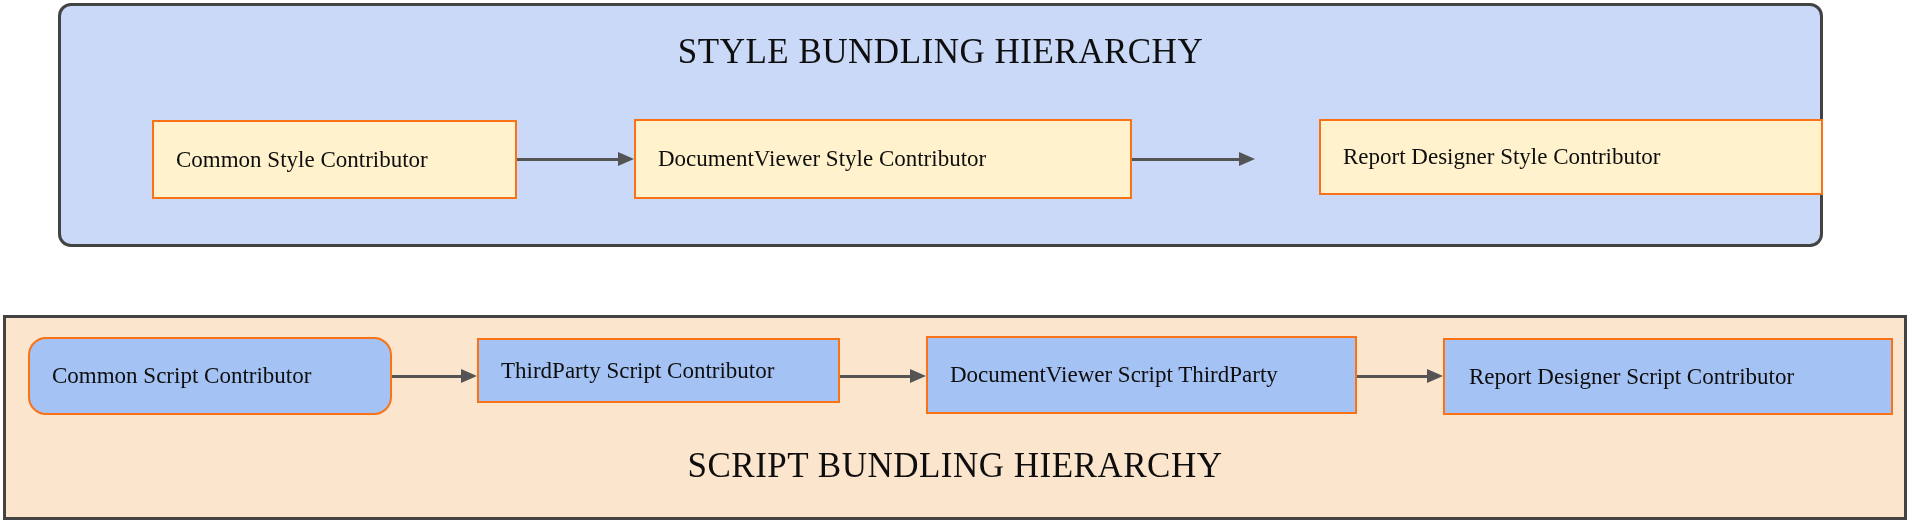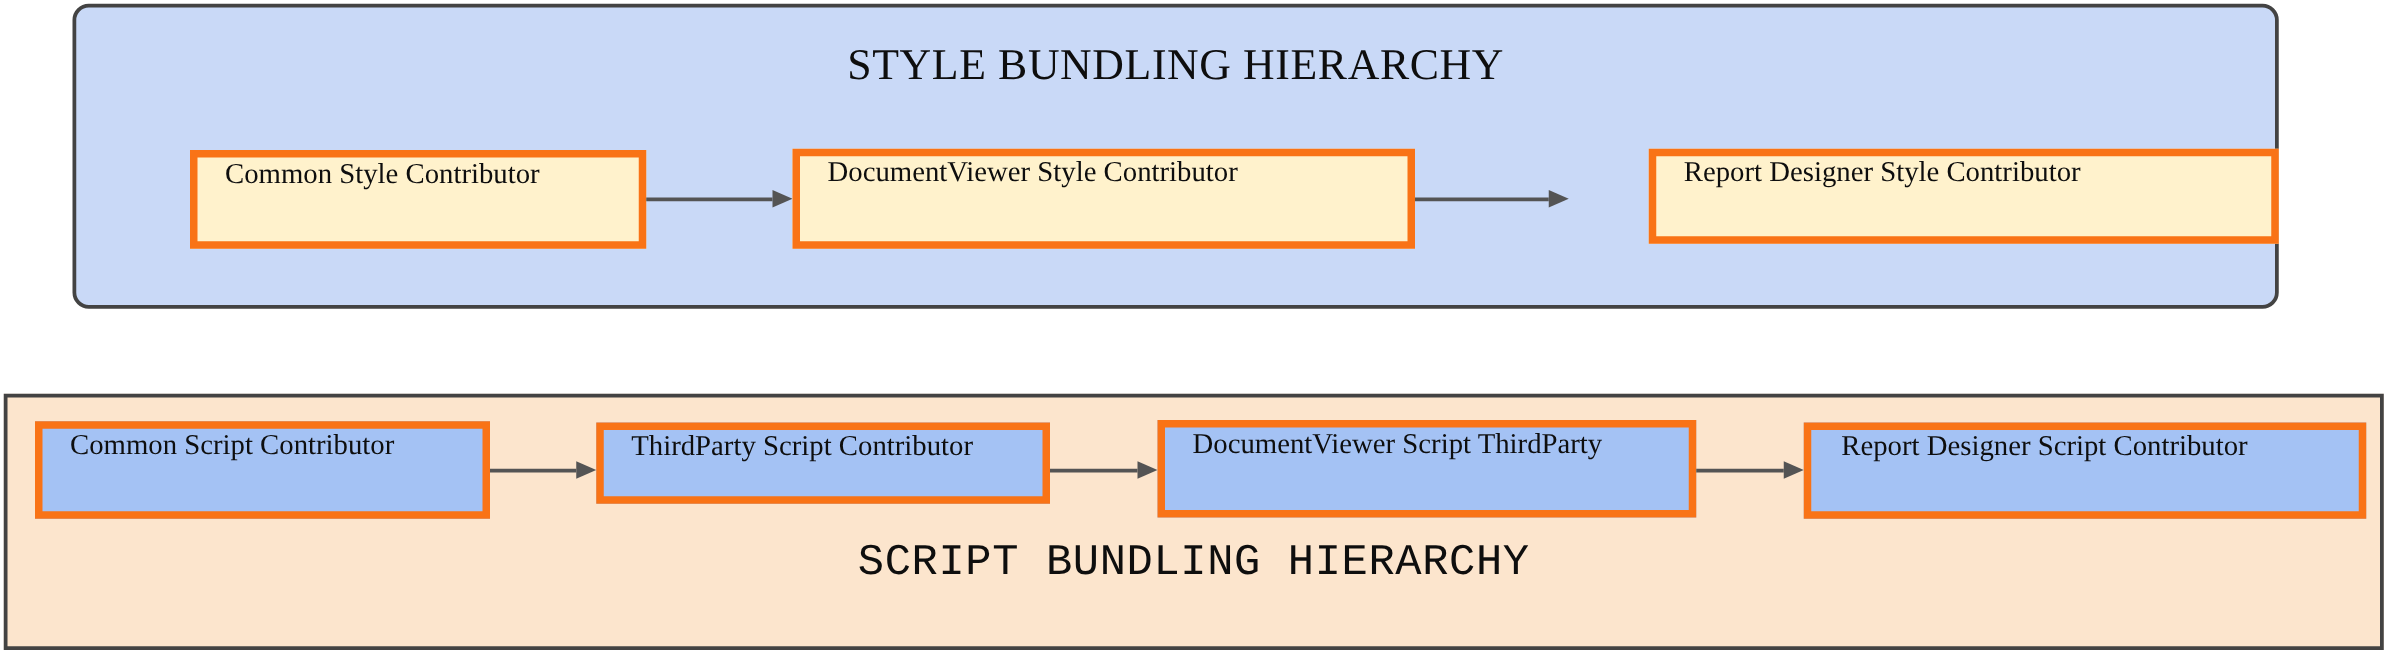--- a/index.html
+++ b/index.html
@@ -27,26 +27,27 @@
   }
   .panel-title{
     position:absolute;left:0;width:100%;
     text-align:center;
     font-size:35px;
     letter-spacing:0.5px;
     color:#0e0e0e;
     white-space:nowrap;
   }
   .panel-style .panel-title{top:26px;}
-  .panel-script .panel-title{top:112px;font-family:Liberation Mono, monospace;}
+  .panel-script .panel-title{top:128px;}
   .node{
     position:absolute;
     box-sizing:border-box;
-    border:6px solid #f97316;
+    border:2px solid #f97316;
     display:flex;
+    align-items:center;
     padding-left:22px;
     font-size:23px;
     white-space:nowrap;
     overflow:hidden;
   }
   .node-style{background:#fff2cc;}
   .node-script{background:#a4c2f4;}
   .arrow{
     position:absolute;
     height:14px;
@@ -64,21 +65,21 @@
   }
 
   
   .n-s1{left:91px;top:114px;width:365px;height:79px;}
   .n-s2{left:573px;top:113px;width:498px;height:80px;}
   .n-s3{left:1258px;top:113px;width:504px;height:76px;}
   .a-s1{left:456px;top:146px;width:117px;}
   .a-s2{left:1071px;top:146px;width:123px;}
 
   
-  .n-c1{left:22px;top:19px;width:364px;height:78px;}
+  .n-c1{left:22px;top:19px;width:364px;height:78px;border-radius:18px;}
   .n-c2{left:471px;top:20px;width:363px;height:65px;}
   .n-c3{left:920px;top:18px;width:431px;height:78px;}
   .n-c4{left:1437px;top:20px;width:450px;height:77px;padding-left:24px;}
   .a-c1{left:386px;top:51px;width:85px;}
   .a-c2{left:834px;top:51px;width:86px;}
   .a-c3{left:1351px;top:51px;width:86px;}
 </style>
 </head>
 <body>
 

